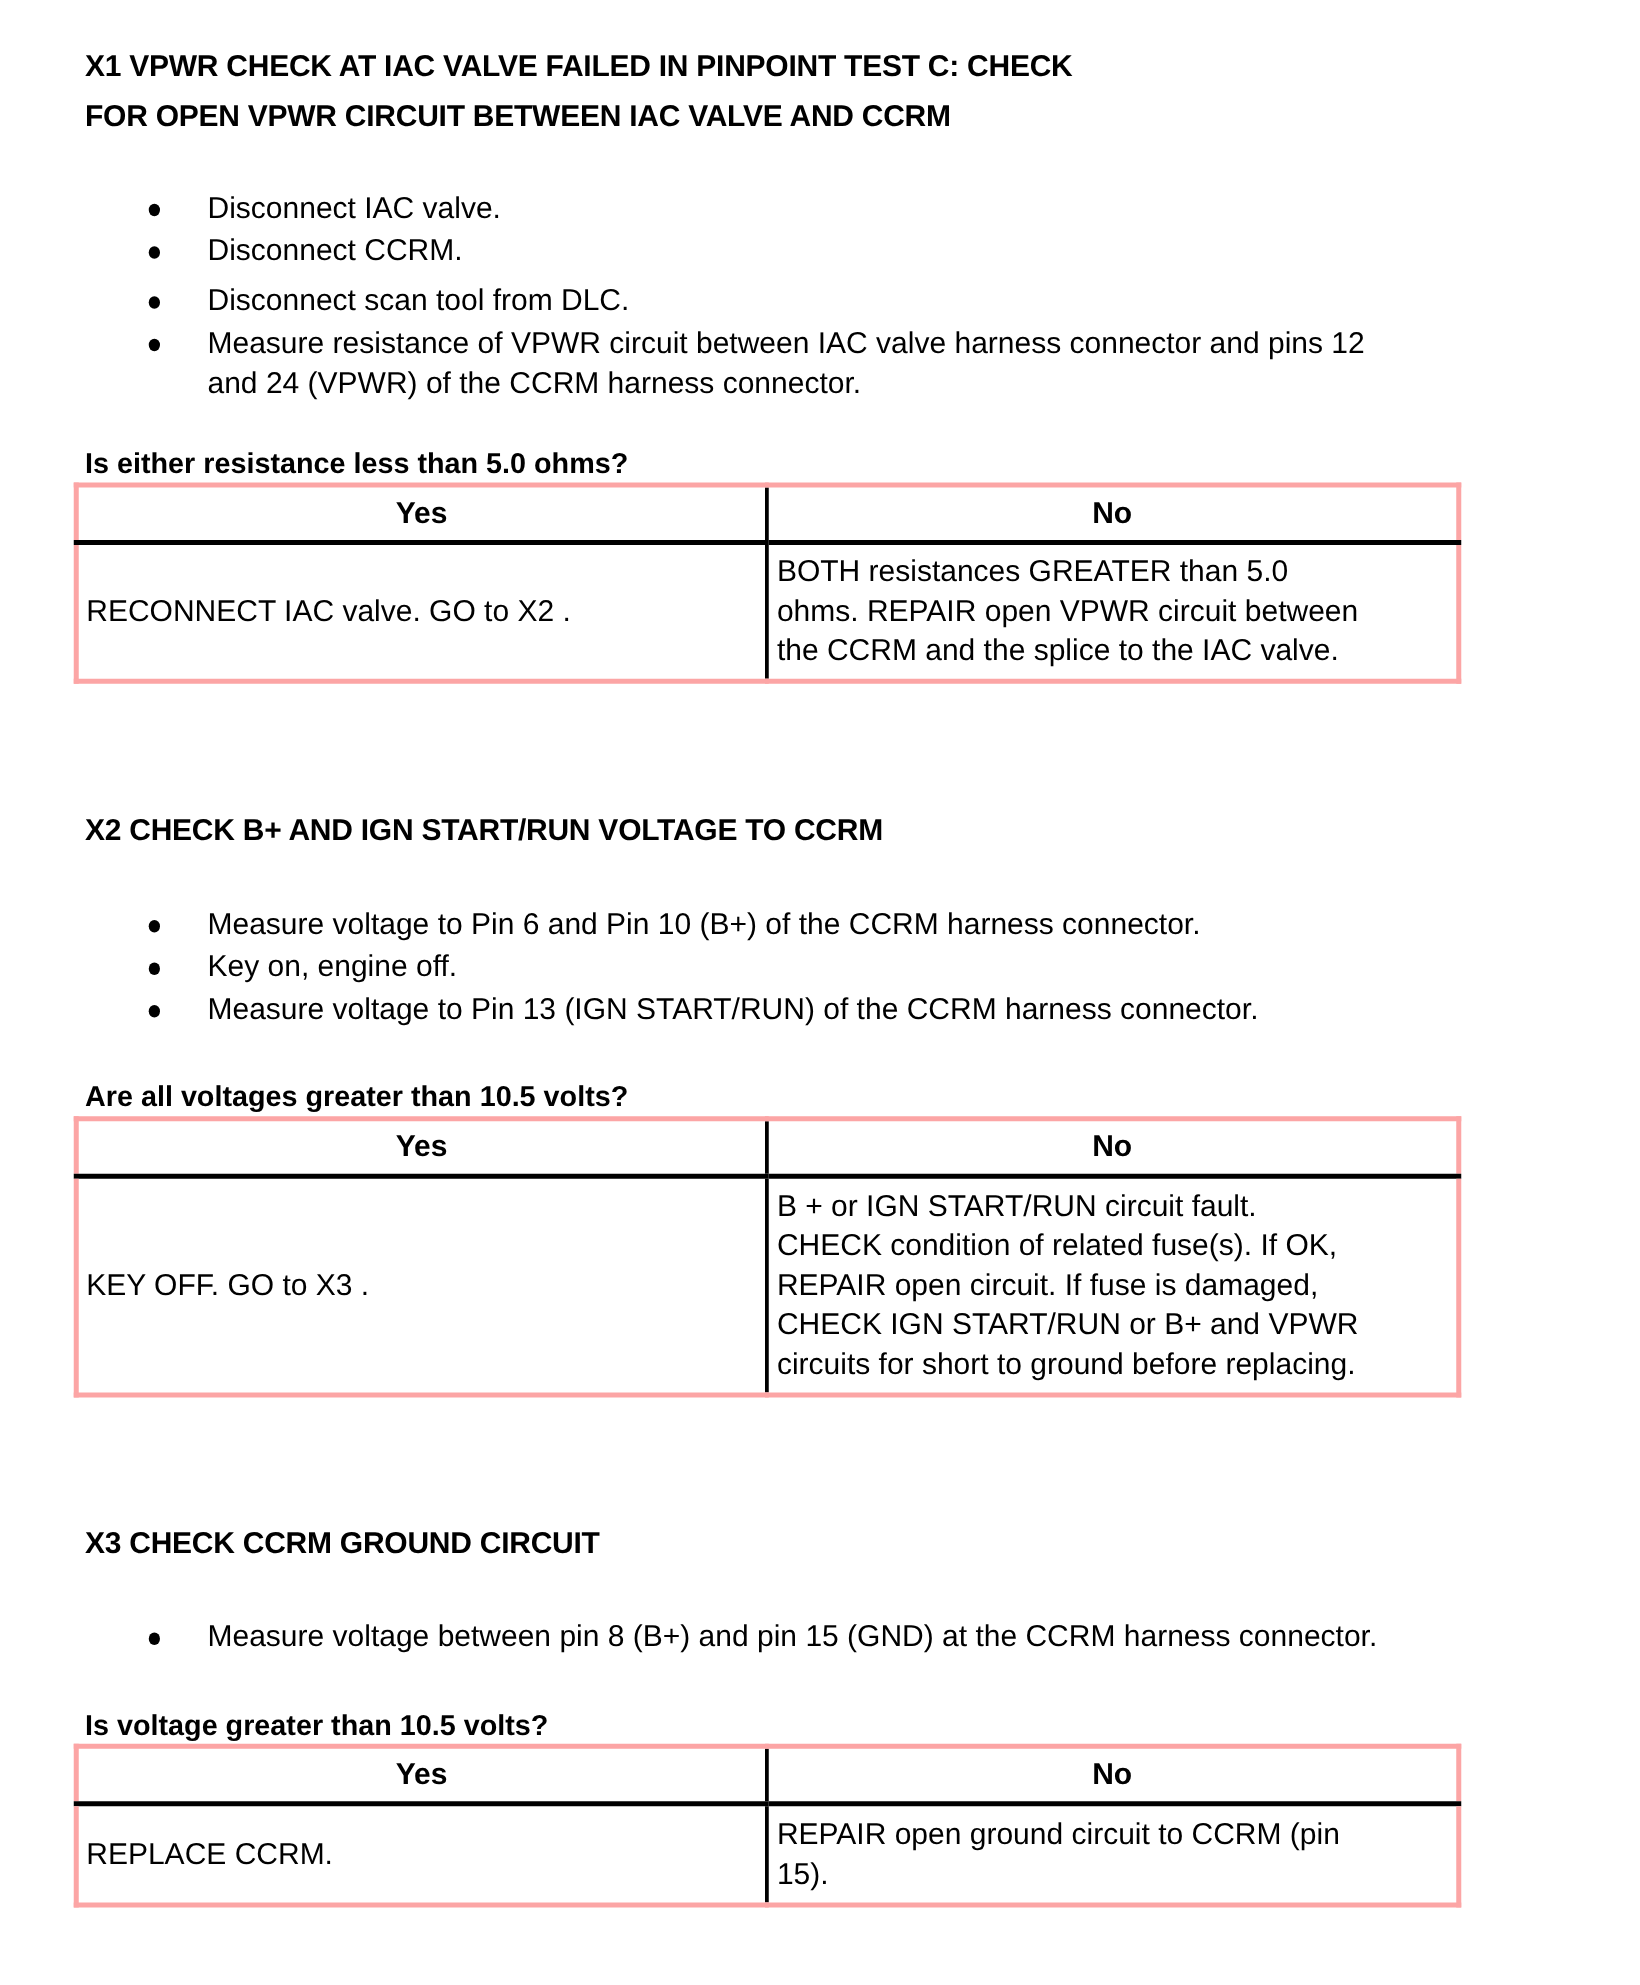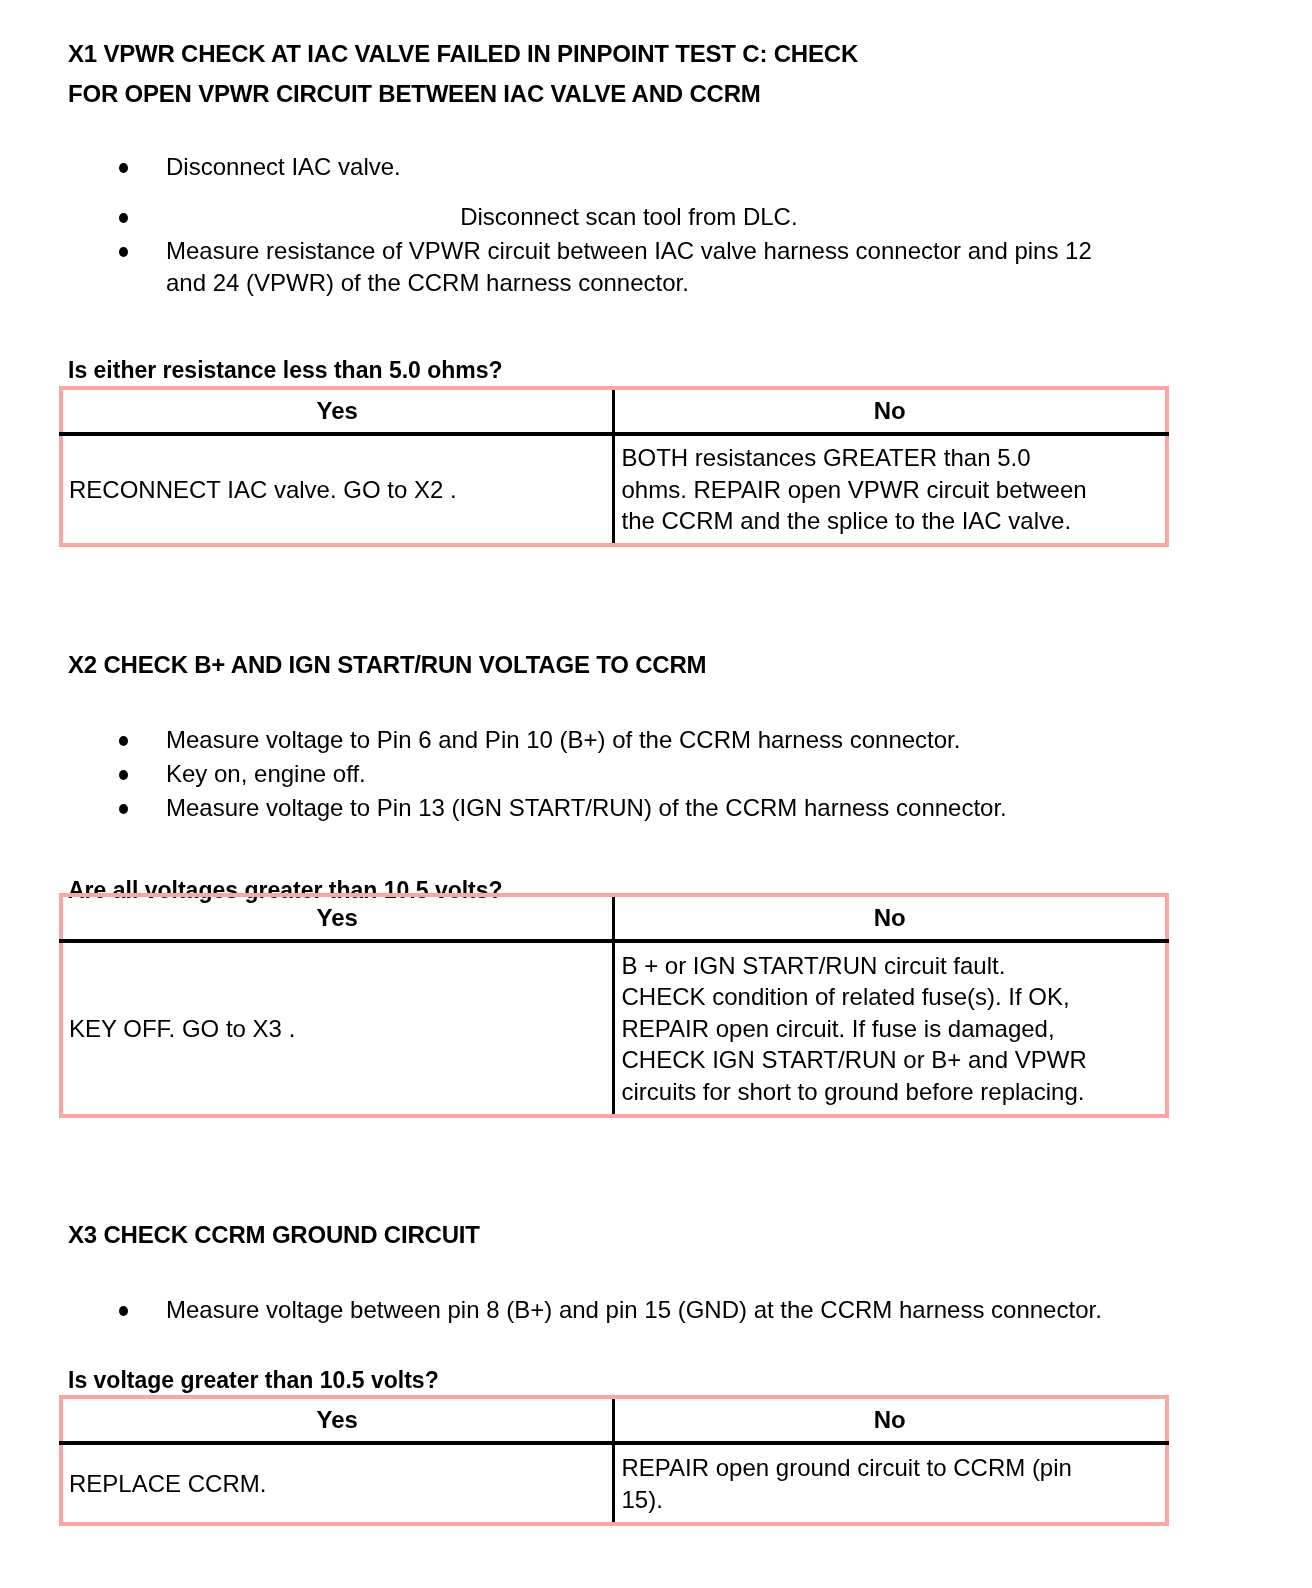--- a/index.html
+++ b/index.html
@@ -40,21 +40,22 @@
 </head>
 <body>
 
 <div class="abs" style="left:68px; top:34px;">
   <h1 class="h1">X1 VPWR CHECK AT IAC VALVE FAILED IN PINPOINT TEST C: CHECK</h1>
   <h1 class="h1">FOR OPEN VPWR CIRCUIT BETWEEN IAC VALVE AND CCRM</h1>
 </div>
 
 <ul class="bullets abs" style="left:68px; top:151px;">
   <li><span class="dot"></span><span>Disconnect IAC valve.</span></li>
-  <li style="margin-top:18px;text-align:center;"><span class="dot"></span><span>Disconnect scan tool from DLC.</span></li>
+  <li style="margin-top:2px;"><span class="dot"></span><span>Disconnect CCRM.</span></li>
+  <li style="margin-top:8px;"><span class="dot"></span><span>Disconnect scan tool from DLC.</span></li>
   <li style="margin-top:2px;"><span class="dot"></span><span>Measure resistance of VPWR circuit between IAC valve harness connector and pins 12</span><br><span>and 24 (VPWR) of the CCRM harness connector.</span></li>
 </ul>
 
 <div class="question abs" style="left:68px; top:356px;">Is either resistance less than 5.0 ohms?</div>
 
 <table class="yn" style="left:59px; top:386px; width:1106px; height:161px;">
   <colgroup>
       <col style="width:552px">
       <col style="width:554px">
     </colgroup>
@@ -79,21 +80,21 @@
 <div class="abs" style="left:68px; top:645px;">
   <h1 class="h1">X2 CHECK B+ AND IGN START/RUN VOLTAGE TO CCRM</h1>
 </div>
 
 <ul class="bullets abs" style="left:68px; top:724px;">
   <li><span class="dot"></span><span>Measure voltage to Pin 6 and Pin 10 (B+) of the CCRM harness connector.</span></li>
   <li style="margin-top:2px;"><span class="dot"></span><span>Key on, engine off.</span></li>
   <li style="margin-top:2px;"><span class="dot"></span><span>Measure voltage to Pin 13 (IGN START/RUN) of the CCRM harness connector.</span></li>
 </ul>
 
-<div class="question abs" style="left:68px; top:863px;margin-top:13px;">Are all voltages greater than 10.5 volts?</div>
+<div class="question abs" style="left:68px; top:863px;">Are all voltages greater than 10.5 volts?</div>
 
 <table class="yn" style="left:59px; top:893px; width:1106px; height:225px;">
   <colgroup>
       <col style="width:552px">
       <col style="width:554px">
     </colgroup>
   <thead>
     <tr>
       <th>Yes</th>
       <th>No</th>

